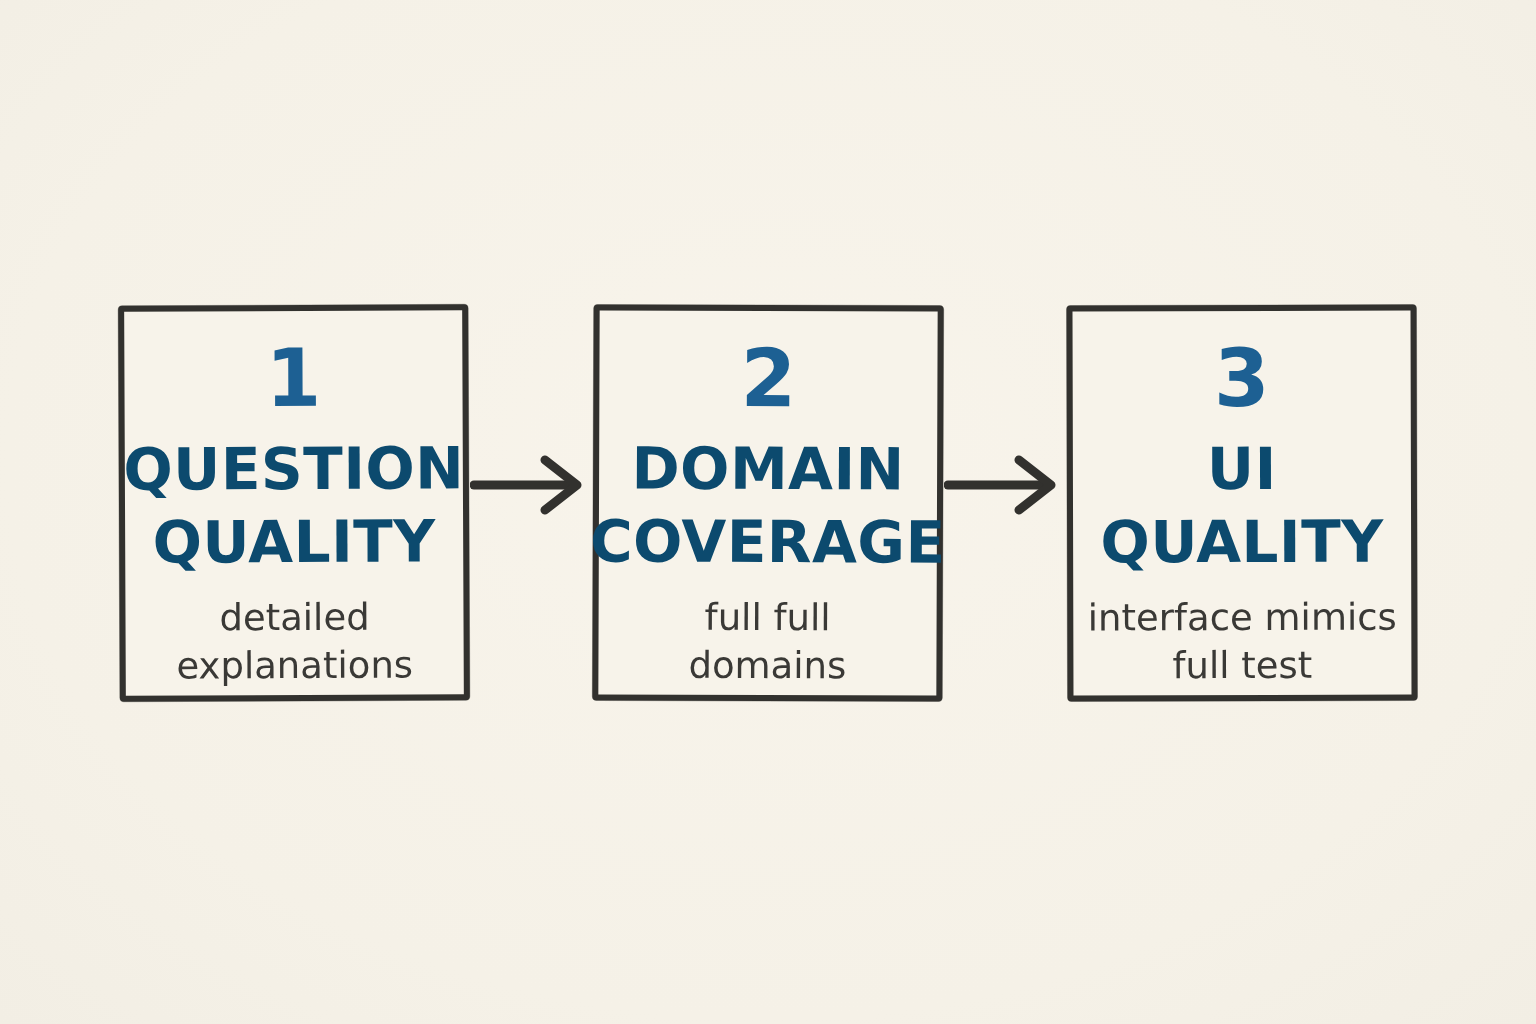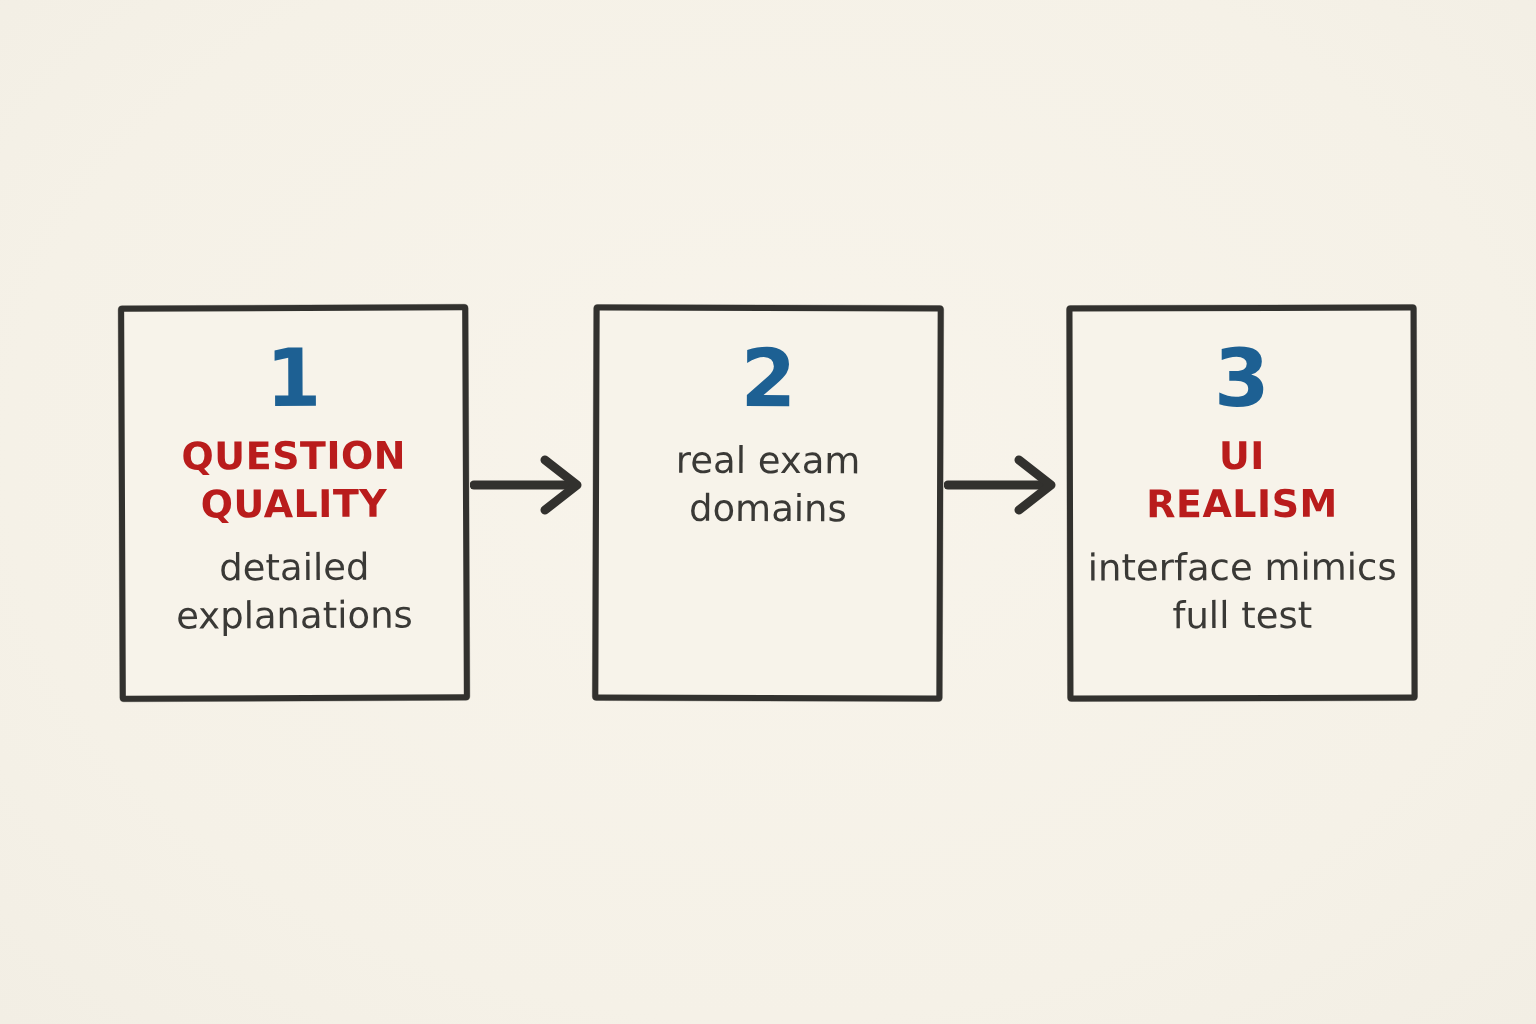--- a/index.html
+++ b/index.html
@@ -50,22 +50,22 @@
 
   .step-number {
     color: #1d6093;
     font-size: 80px;
     font-weight: bold;
     line-height: 1.05;
   }
 
   .step-title {
     margin-top: 12px;
-    color: #b91c1c;
-    font-size: 38px;
+    color: #0c4a6e;
+    font-size: 58px;
     font-weight: 600;
     letter-spacing: 0.5px;
     line-height: 1.25;
     white-space: pre-line;
   }
 
   .step-subtitle {
     margin-top: 16px;
     color: #3a3936;
     font-size: 37px;
@@ -106,33 +106,35 @@
 
     <div class="connector">
       <svg width="122" height="64" viewBox="0 0 122 64" aria-hidden="true">
         <path class="stroke" d="M4 32 L100 32"></path>
         <path class="stroke" d="M75 7 L107 32 L75 57"></path>
       </svg>
     </div>
 
     <div class="step-box b2">
       <div class="step-number">2</div>
-      <div class="step-subtitle">real exam
+      <div class="step-title">DOMAIN
+COVERAGE</div>
+      <div class="step-subtitle">full full
 domains</div>
     </div>
 
     <div class="connector">
       <svg width="122" height="64" viewBox="0 0 122 64" aria-hidden="true">
         <path class="stroke" d="M4 32 L100 32"></path>
         <path class="stroke" d="M75 7 L107 32 L75 57"></path>
       </svg>
     </div>
 
     <div class="step-box b3">
       <div class="step-number">3</div>
       <div class="step-title">UI
-REALISM</div>
+QUALITY</div>
       <div class="step-subtitle">interface mimics
 full test</div>
     </div>
 
   </div>
 </div>
 
 </body></html>

